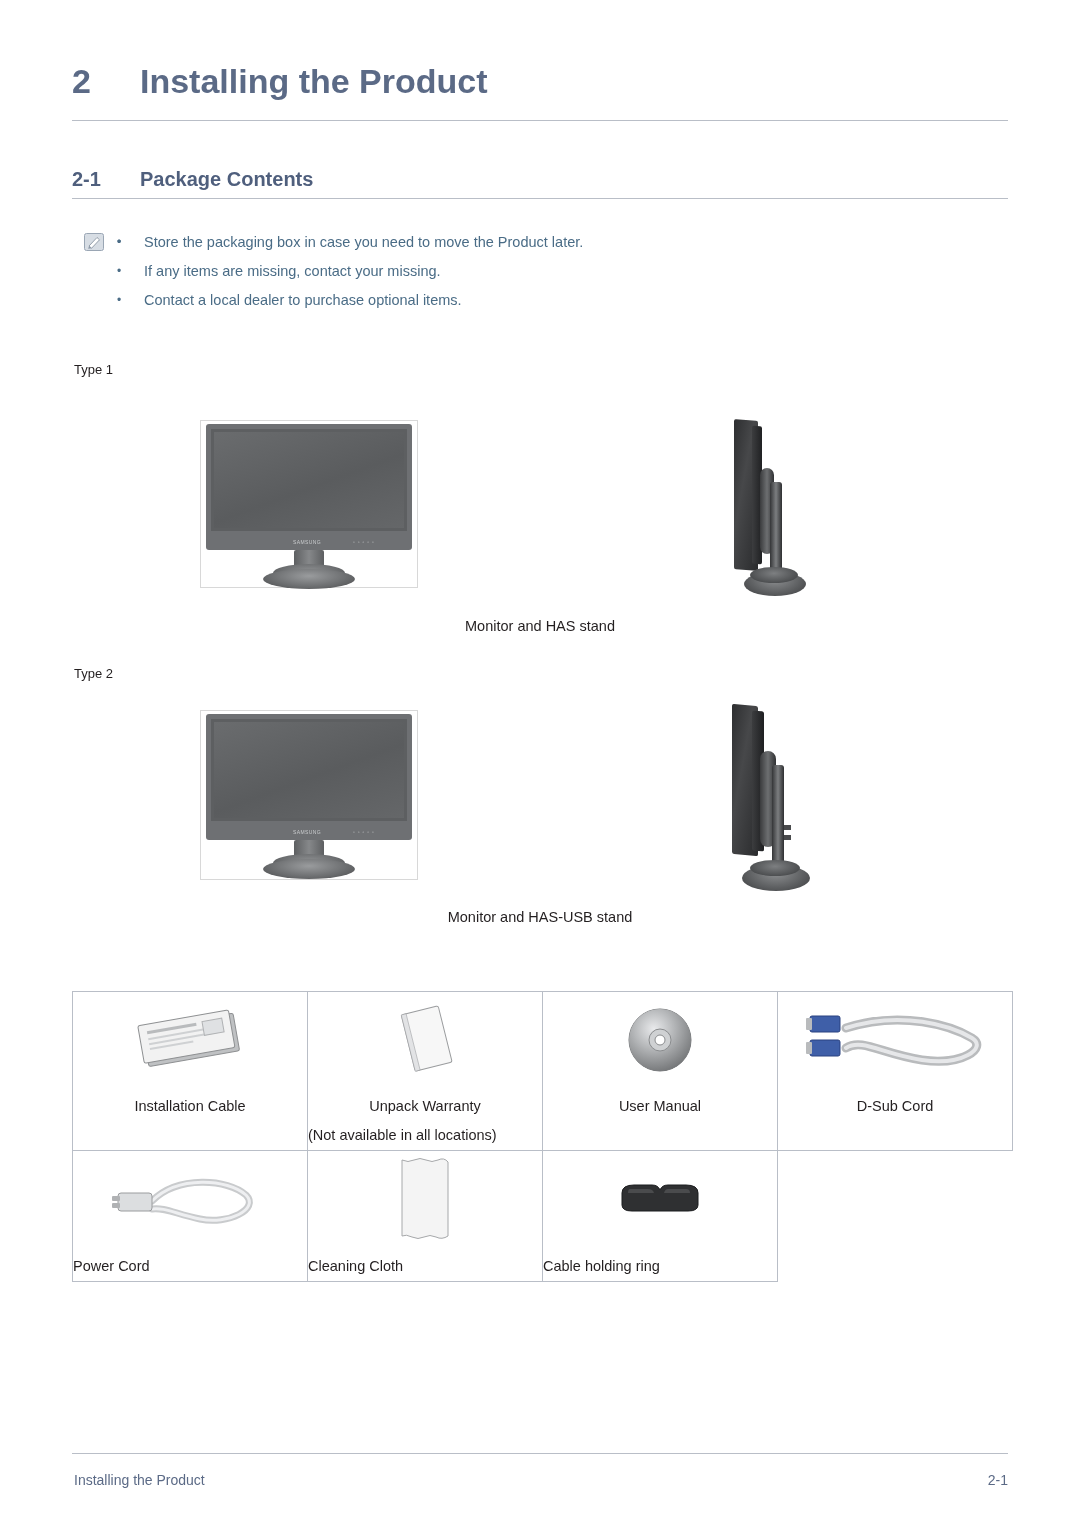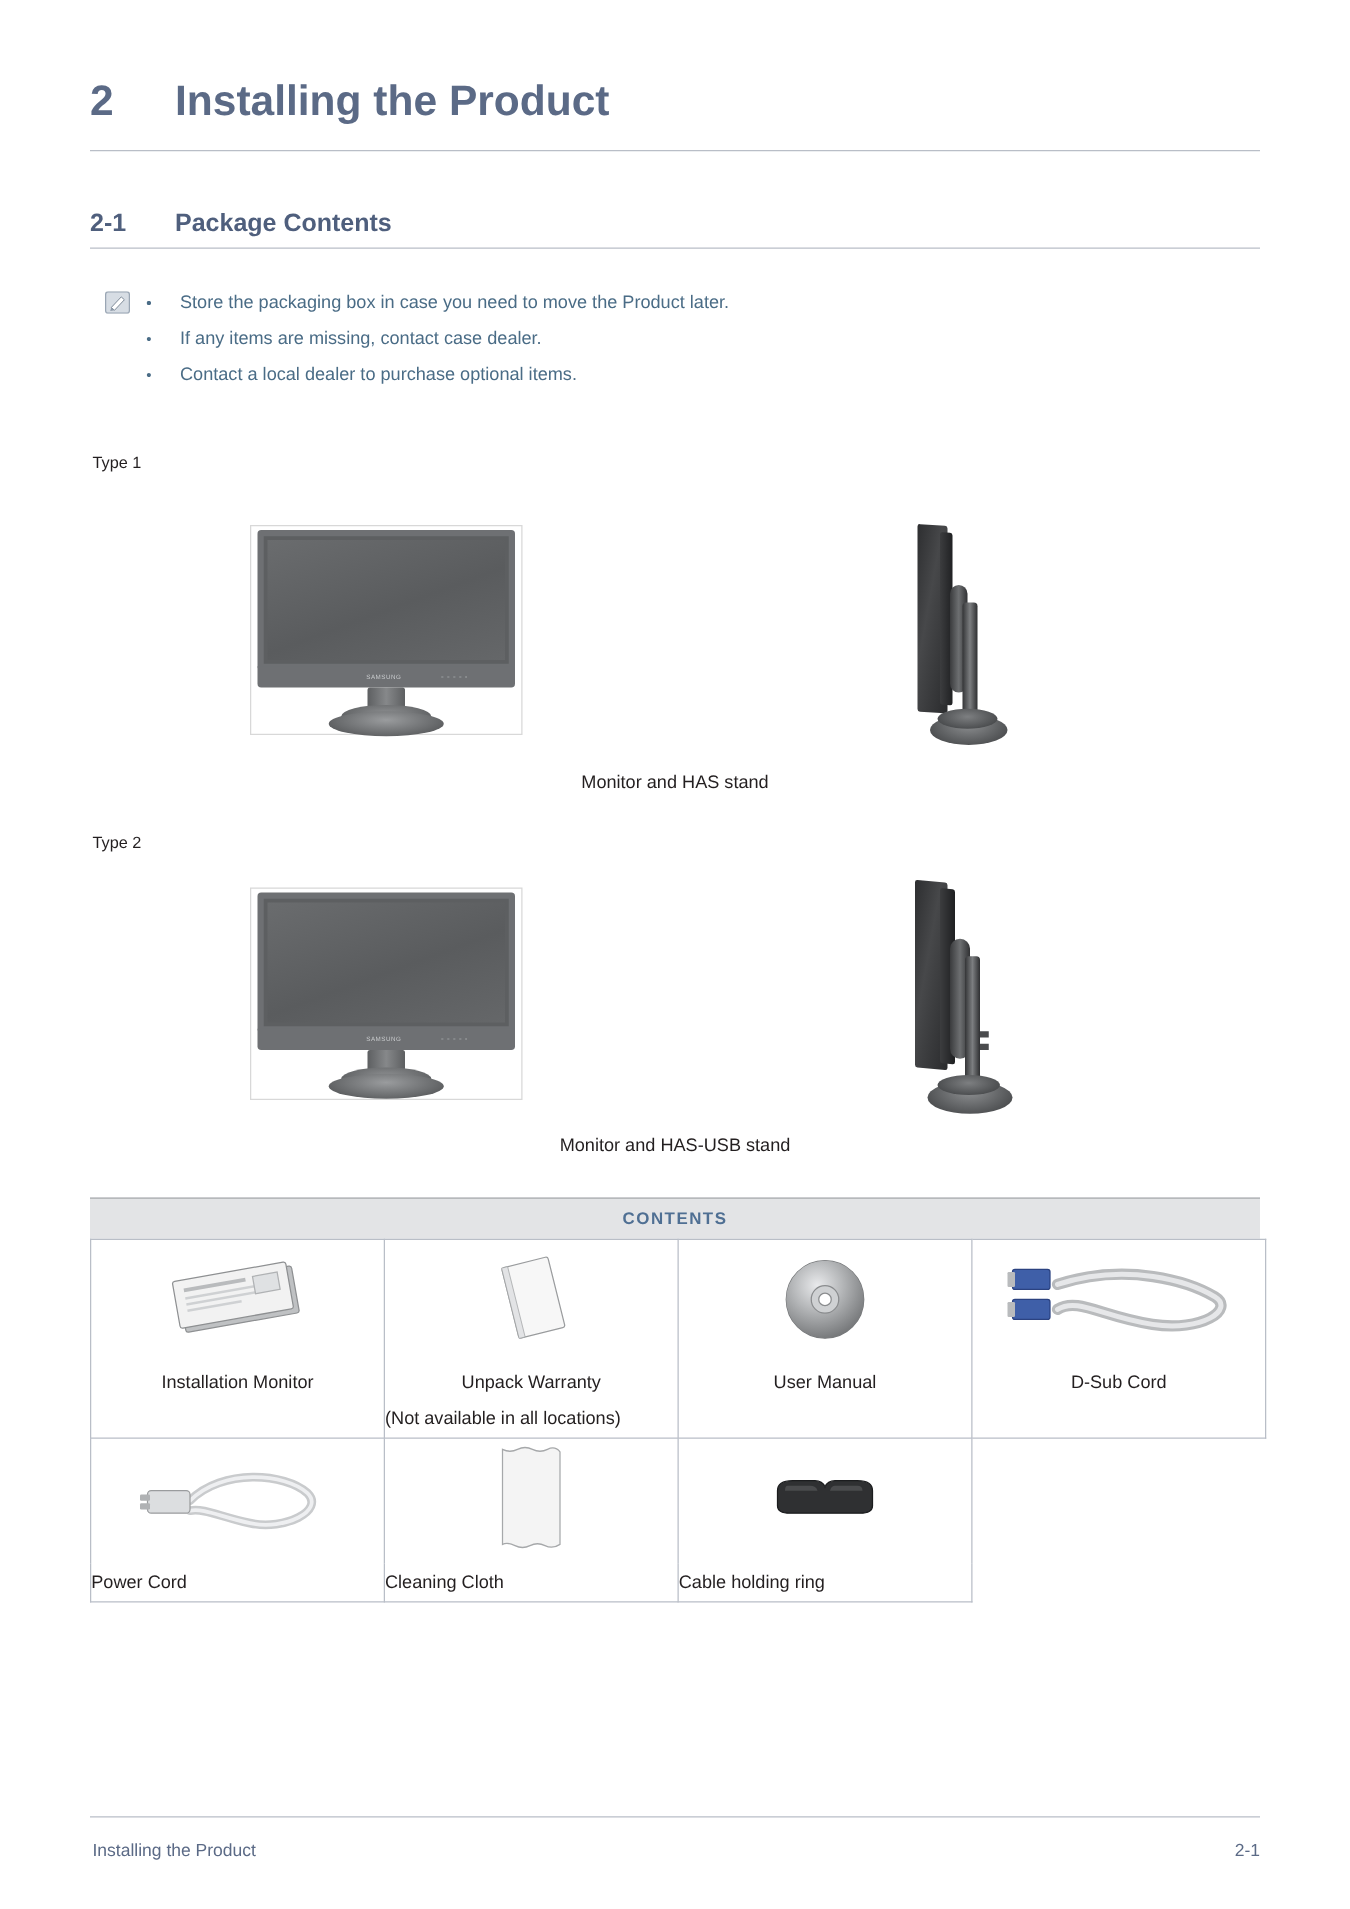--- a/index.html
+++ b/index.html
@@ -313,21 +313,21 @@
 
   <div class="note">
     <svg class="note-icon" viewBox="0 0 20 18">
       <rect x="0.5" y="0.5" width="19" height="17" rx="2" fill="#d7dde4" stroke="#9aa6b4"></rect>
       <path d="M5 13 L13 4.5 L15.5 6.8 L7.6 15.2 Z" fill="#ffffff" stroke="#7f8b99" stroke-width="0.8"></path>
       <path d="M5 13 L4.2 15.8 L7.6 15.2 Z" fill="#8d99a8"></path>
     </svg>
     <ul class="note-list">
       <li><span class="bullet">•</span></li>
       <li><span class="bullet">•</span><span>Store the packaging box in case you need to move the Product later.</span></li>
-      <li><span class="bullet">•</span><span>If any items are missing, contact case dealer.</span></li>
+      <li><span class="bullet">•</span><span>If any items are missing, contact your missing.</span></li>
       <li><span class="bullet">•</span><span>Contact a local dealer to purchase optional items.</span></li>
     </ul>
   </div>
 
   <div class="type-label type1">Type 1</div>
 
   <div class="illus frame-border" style="left:200px; top:420px; width:216px; height:166px;">
     <div class="mon-screen" style="left:5px; top:3px; width:206px; height:112px;"></div>
     <div class="mon-bezelbar" style="left:5px; top:112px; width:206px; height:17px;"></div>
     <div class="mon-logo" style="left:92px; top:118px;">SAMSUNG</div>
@@ -366,23 +366,20 @@
     <div class="side-arm" style="left:38px; top:46px; width:16px; height:96px; border-radius:8px;"></div>
     <div class="side-col" style="left:50px; top:60px; width:12px; height:108px;"></div>
     <div style="position:absolute; left:62px; top:120px; width:7px; height:5px; background:#4a4b4d;"></div>
     <div style="position:absolute; left:62px; top:130px; width:7px; height:5px; background:#4a4b4d;"></div>
     <div class="side-base" style="left:20px; top:160px; width:68px; height:26px;"></div>
     <div class="side-base" style="left:28px; top:155px; width:50px; height:16px; background:radial-gradient(ellipse at 50% 40%, #7d7f81 0%, #4d4f51 70%);"></div>
   </div>
 
   <div class="caption cap2">Monitor and HAS-USB stand</div>
 
-  <div class="contents-head">
-    <span>CONTENTS</span>
-  </div>
 
   <table class="tbl">
 
     <tbody>
         <tr>
       <td class="cell-img noborder-b" style="width:234px;">
         <div class="imgwrap">
           <svg width="118" height="66" viewBox="0 0 118 66">
             <g transform="rotate(-10 59 33)">
               <rect x="14" y="14" width="92" height="38" rx="2" fill="#bfc1c3" stroke="#8e9092"></rect>
@@ -431,21 +428,21 @@
             <rect x="8" y="8" width="30" height="16" rx="2" fill="#3f5fa8" stroke="#2b4280"></rect>
             <rect x="4" y="10" width="6" height="12" rx="1" fill="#b9bbbd"></rect>
             <rect x="8" y="32" width="30" height="16" rx="2" fill="#3f5fa8" stroke="#2b4280"></rect>
             <rect x="4" y="34" width="6" height="12" rx="1" fill="#b9bbbd"></rect>
           </svg>
         </div>
       </td>
     </tr>
 
     <tr>
-      <td class="cell-txt noborder-t noborder-b">Installation Monitor</td>
+      <td class="cell-txt noborder-t noborder-b">Installation Cable</td>
       <td class="cell-txt noborder-t noborder-b">Unpack Warranty</td>
       <td class="cell-txt noborder-t noborder-b">User Manual</td>
       <td class="cell-txt noborder-t noborder-b">D-Sub Cord</td>
     </tr>
 
     <tr>
       <td class="cell-txt2 noborder-t"></td>
       <td class="cell-txt2 noborder-t">(Not available in all locations)</td>
       <td class="cell-txt2 noborder-t"></td>
       <td class="cell-txt2 noborder-t"></td>

